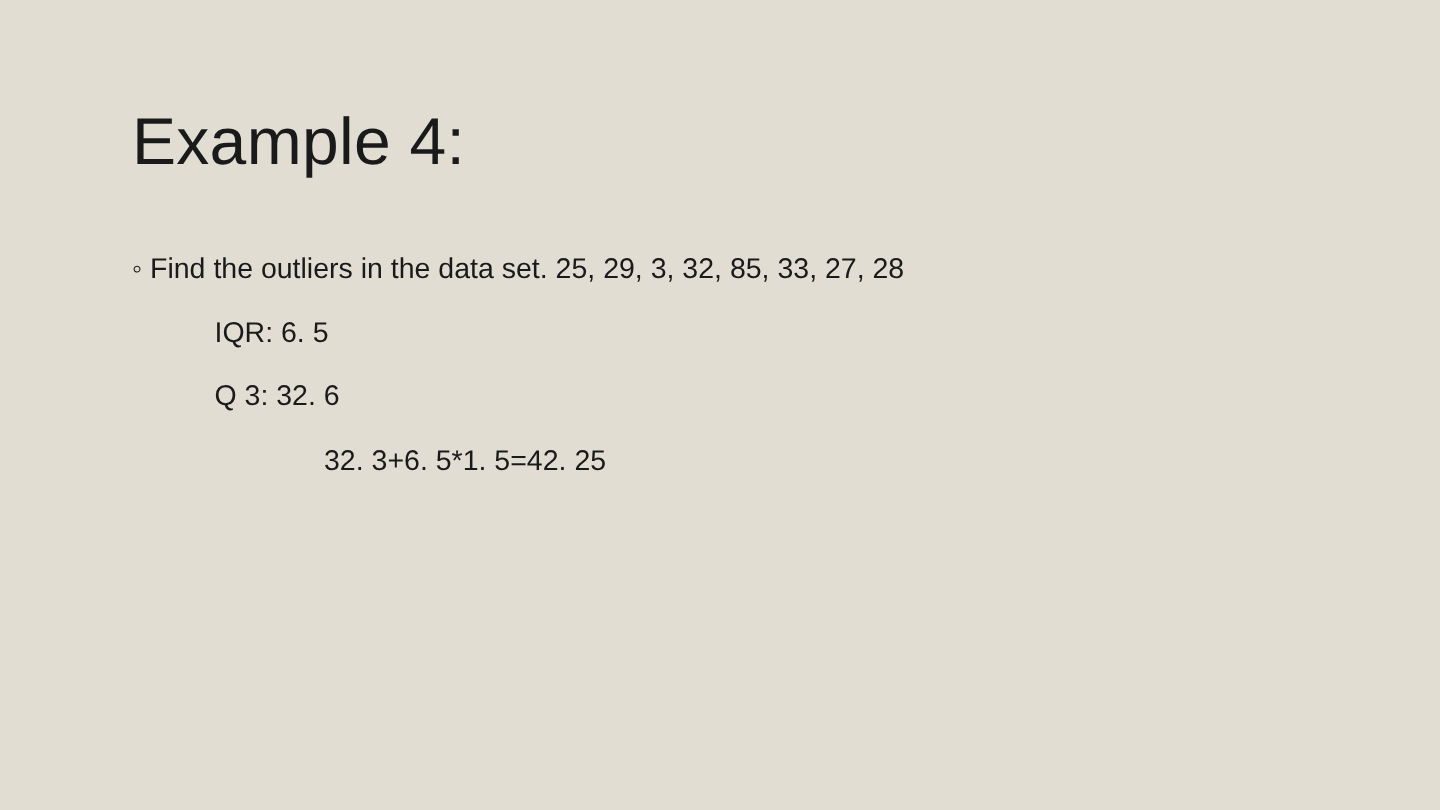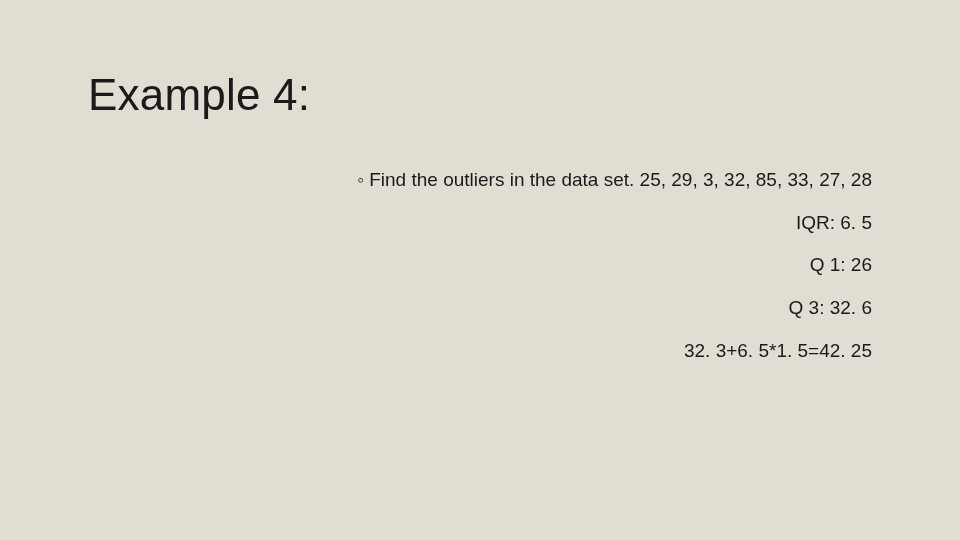--- a/index.html
+++ b/index.html
@@ -17,30 +17,28 @@
   .title {
     font-size: 44px;
     font-weight: 400;
     margin-bottom: 48px;
     letter-spacing: 0.2px;
   }
   .row {
     font-size: 19px;
     line-height: 1.3;
     margin-bottom: 18px;
-    text-align: right;
   }
   .l1 { padding-left: 0; }
   .l2 { padding-left: 55px; }
   .l3 { padding-left: 128px; }
 </style>
 </head>
 <body>
 
 <div class="slide">
   <h1 class="title">Example 4:</h1>
 
   <div class="row l1">◦ Find the outliers in the data set. 25, 29, 3, 32, 85, 33, 27, 28</div>
   <div class="row l2">IQR: 6. 5</div>
-  <div class="row l2">Q 1: 26</div>
   <div class="row l2">Q 3: 32. 6</div>
   <div class="row l3">32. 3+6. 5*1. 5=42. 25</div>
 </div>
 
 </body></html>

